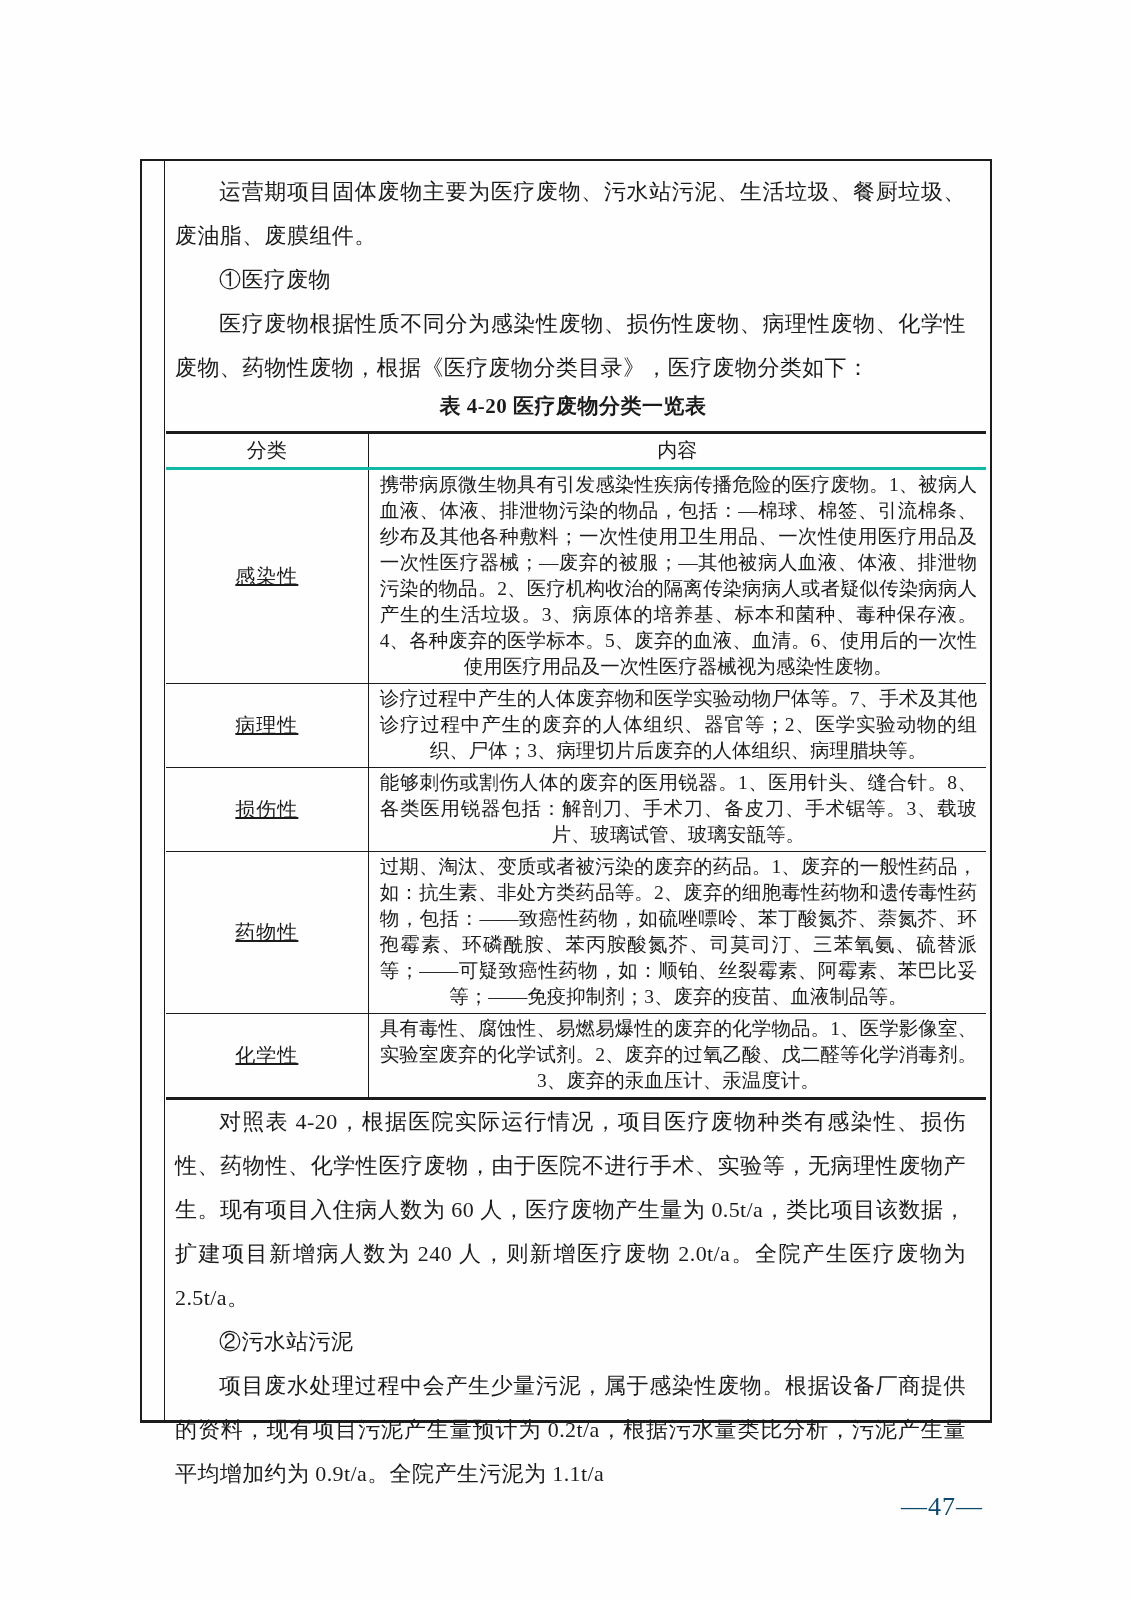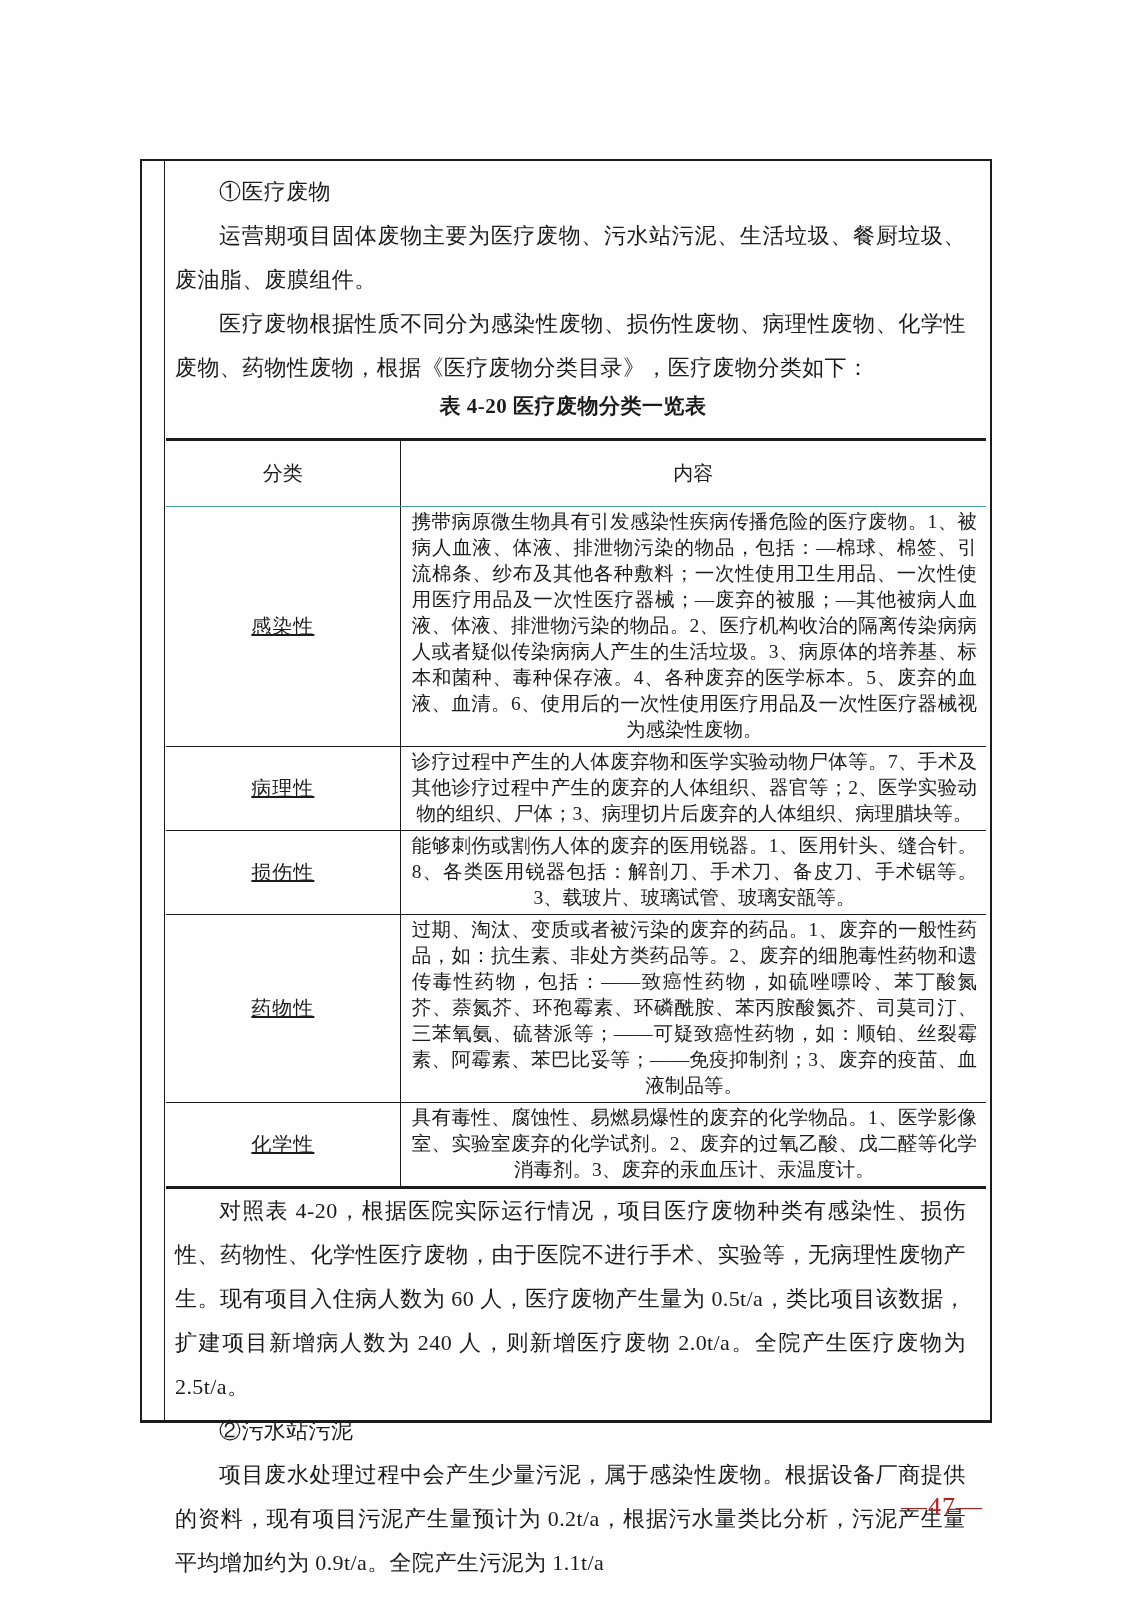--- a/index.html
+++ b/index.html
@@ -56,38 +56,38 @@
     line-height: 44px;
     text-align: justify;
     text-indent: 2em;
     letter-spacing: 0.4px;
   }
   .table-title {
     font-size: 21px;
     font-weight: bold;
     text-align: center;
     line-height: 33px;
-    margin: 0 -14px 15px -9px;
+    margin: 0 -14px 8px -9px;
     letter-spacing: 0.5px;
   }
   table.waste-table {
     border-collapse: collapse;
     table-layout: fixed;
     margin-left: -9px;
     width: calc(100% + 29px);
     border-top: 3px solid #1c1c1c;
     border-bottom: 3px solid #1c1c1c;
   }
   table.waste-table th {
     font-weight: normal;
     font-size: 20px;
     height: 33px;
-    border-bottom: 1px solid #14b8a6;
+    border-bottom: 3px solid #14b8a6;
     text-align: center;
-    padding: 16px;
+    padding: 0;
   }
   table.waste-table th.cat-col,
   table.waste-table td.cat {
     width: 24.6%;
     border-right: 1.5px solid #1c1c1c;
   }
   table.waste-table td {
     border-bottom: 1px solid #1c1c1c;
     vertical-align: middle;
   }
@@ -106,33 +106,33 @@
     padding: 2px 9px 3px 11px;
     text-align: justify;
     text-align-last: center;
   }
   .page-number {
     position: absolute;
     left: 901px;
     top: 1492px;
     font-size: 26px;
     letter-spacing: 1px;
-    color: #b91c1c;
+    color: #0c4a6e;
   }
 </style>
 </head>
 <body>
 
 <div class="page">
   <div class="content-box">
     <div class="side-strip"></div>
     <div class="content">
 
+      <p class="para">运营期项目固体废物主要为医疗废物、污水站污泥、生活垃圾、餐厨垃圾、废油脂、废膜组件。</p>
       <p class="para">①医疗废物</p>
-      <p class="para">运营期项目固体废物主要为医疗废物、污水站污泥、生活垃圾、餐厨垃圾、废油脂、废膜组件。</p>
       <p class="para">医疗废物根据性质不同分为感染性废物、损伤性废物、病理性废物、化学性废物、药物性废物，根据《医疗废物分类目录》，医疗废物分类如下：</p>
 
       <div class="table-title">表 4-20 医疗废物分类一览表</div>
 
       <table class="waste-table">
         <thead>
           <tr>
             <th class="cat-col">分类</th>
             <th>内容</th>
           </tr>

